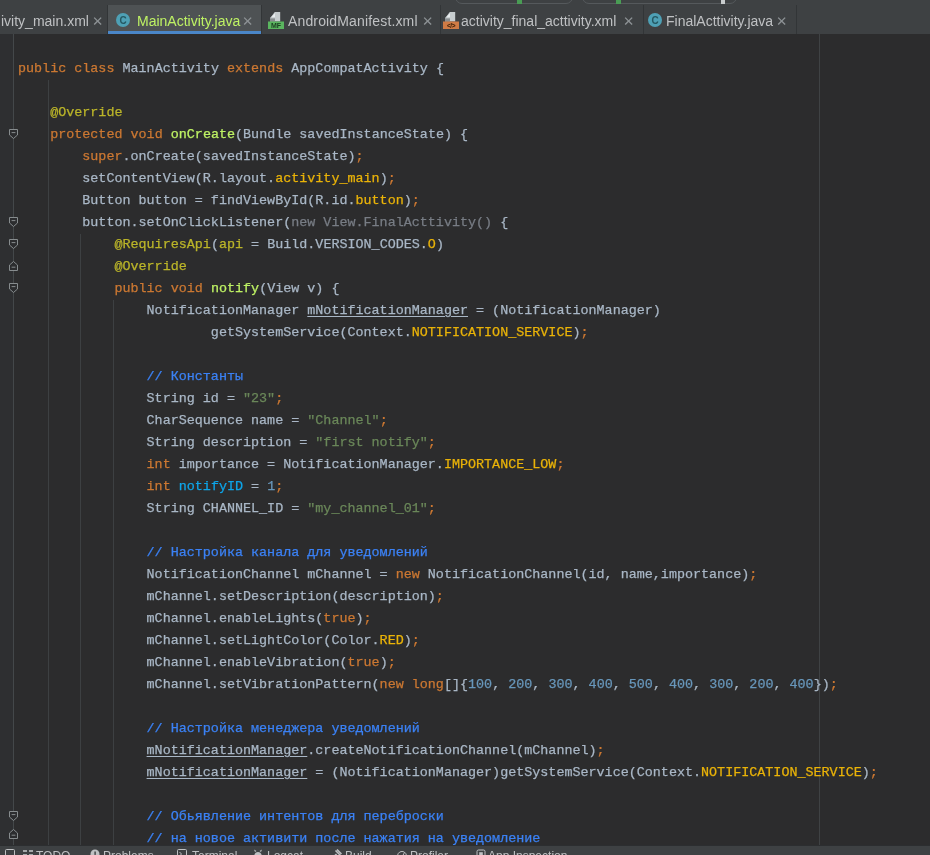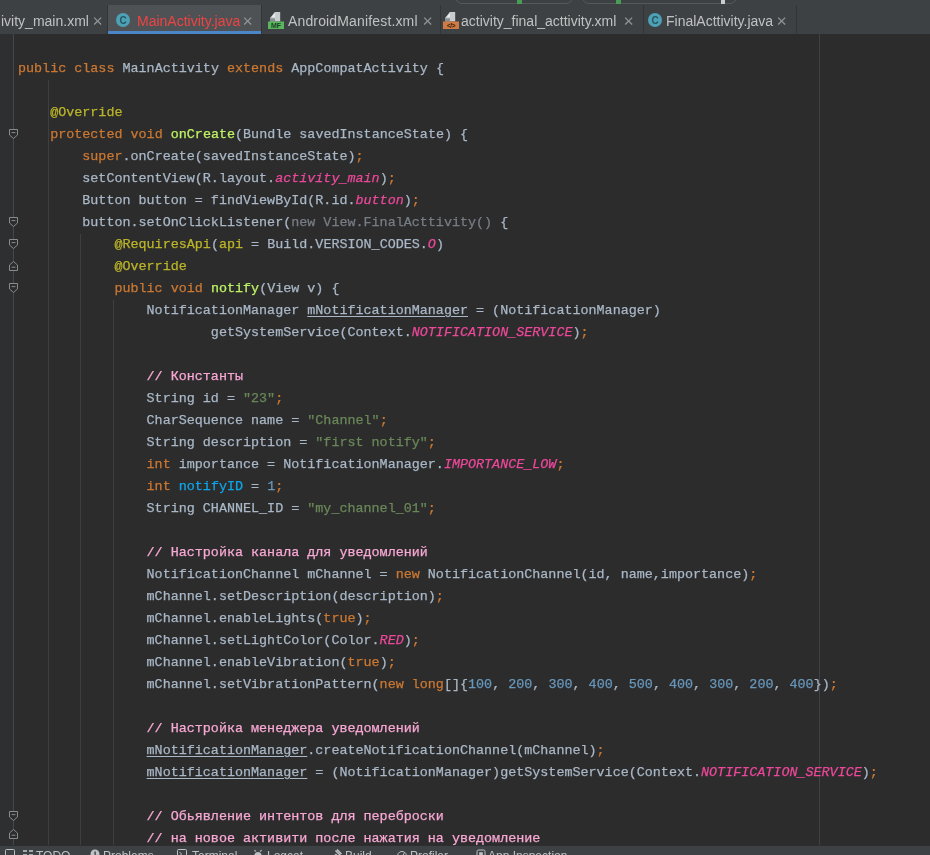--- a/index.html
+++ b/index.html
@@ -1,19 +1,19 @@
 <!DOCTYPE html>
 <html><head><meta charset="utf-8"><style>
 *{margin:0;padding:0;box-sizing:border-box;border:0 solid}
 html,body{width:930px;height:855px;overflow:hidden}
 body{background:#2c2c2d;position:relative;font-family:"Liberation Mono",monospace}
 .abs{position:absolute}
 .ln{position:absolute;left:18px;height:22px;line-height:22px;font-size:13.4px;white-space:pre;color:#a9b7c6;letter-spacing:0;-webkit-text-stroke:0.25px}
 .k{color:#cc7832}.m{color:#bef264}.a{color:#bbb529}.s{color:#6a8759}.n{color:#6897bb}
-.c{color:#f9a8d4}.f{color:#ec4899;font-style:italic}.g{color:#787d85}
+.c{color:#3b82f6}.f{color:#eab308;}.g{color:#787d85}
 .u{text-decoration:underline;text-underline-offset:2px}.du{color:#0ea5e9}.sc{color:#cc7832}
 .tabtxt{position:absolute;top:7px;height:29px;line-height:29px;font-family:"Liberation Sans",sans-serif;font-size:14px;letter-spacing:0;color:#bfc1c3;white-space:nowrap}
 .x{position:absolute;top:7px;height:29px;line-height:29px;font-family:"Liberation Sans",sans-serif;font-size:13.5px;color:#8d9295}
 .bbar-t{position:absolute;font-family:"Liberation Sans",sans-serif;font-size:12px;color:#bfc1c3;white-space:nowrap}
 </style></head><body>
 
 <div class="abs" style="left:0;top:0;width:930px;height:5px;background:#3e4143"></div>
 <div class="abs" style="left:455px;top:-10px;width:118px;height:14px;border:1px solid #55595c;border-radius:7px"></div>
 <div class="abs" style="left:582px;top:-10px;width:155px;height:14px;border:1px solid #55595c;border-radius:7px"></div>
 <div class="abs" style="left:517px;top:0;width:5px;height:4px;background:#499c54"></div>
@@ -27,21 +27,21 @@
 <div class="abs" style="left:440px;top:5px;width:1px;height:29px;background:#323537"></div>
 <div class="abs" style="left:643px;top:5px;width:1px;height:29px;background:#323537"></div>
 <div class="abs" style="left:796px;top:5px;width:1px;height:29px;background:#323537"></div>
 <div class="abs" style="left:108px;top:31px;width:153px;height:3px;background:#4a86c8"></div>
 <div class="tabtxt" style="left:1px">ivity_main.xml</div>
 <div class="x" style="left:92px">✕</div>
 <svg class="abs" style="left:115px;top:12px" width="16" height="16" viewBox="0 0 16 16">
     <circle cx="8" cy="8" r="7" fill="#4ea0b5"></circle>
     <text x="8" y="11.5" font-family="Liberation Sans" font-size="10" font-weight="bold" fill="#255862" text-anchor="middle">C</text>
   </svg>
-<div class="tabtxt" style="left:137px;color:#ef4444">MainActivity.java</div>
+<div class="tabtxt" style="left:137px;color:#bef264">MainActivity.java</div>
 <div class="x" style="left:242px">✕</div>
 <svg class="abs" style="left:268px;top:12px" width="16" height="17" viewBox="0 0 16 17">
     <polygon points="7,0 12.2,0 12.2,9.5 2,9.5 2,6.2" fill="#c7cdcf"></polygon>
     <polygon points="7,0 2,6.2 7,6.2" fill="#b3babc"></polygon>
     <polygon points="7,0.8 3.2,5.6 7,5.6" fill="#e8ecee"></polygon>
     <rect x="2" y="6.4" width="5" height="3.1" fill="#888d8f"></rect>
     <rect x="0" y="9.5" width="16" height="7.5" fill="#5ab55f"></rect>
     <text x="8" y="15.8" font-family="Liberation Sans" font-size="7" font-weight="bold" fill="#1d4023" text-anchor="middle">MF</text>
   </svg>
 <div class="tabtxt" style="left:288px;letter-spacing:.15px">AndroidManifest.xml</div>

